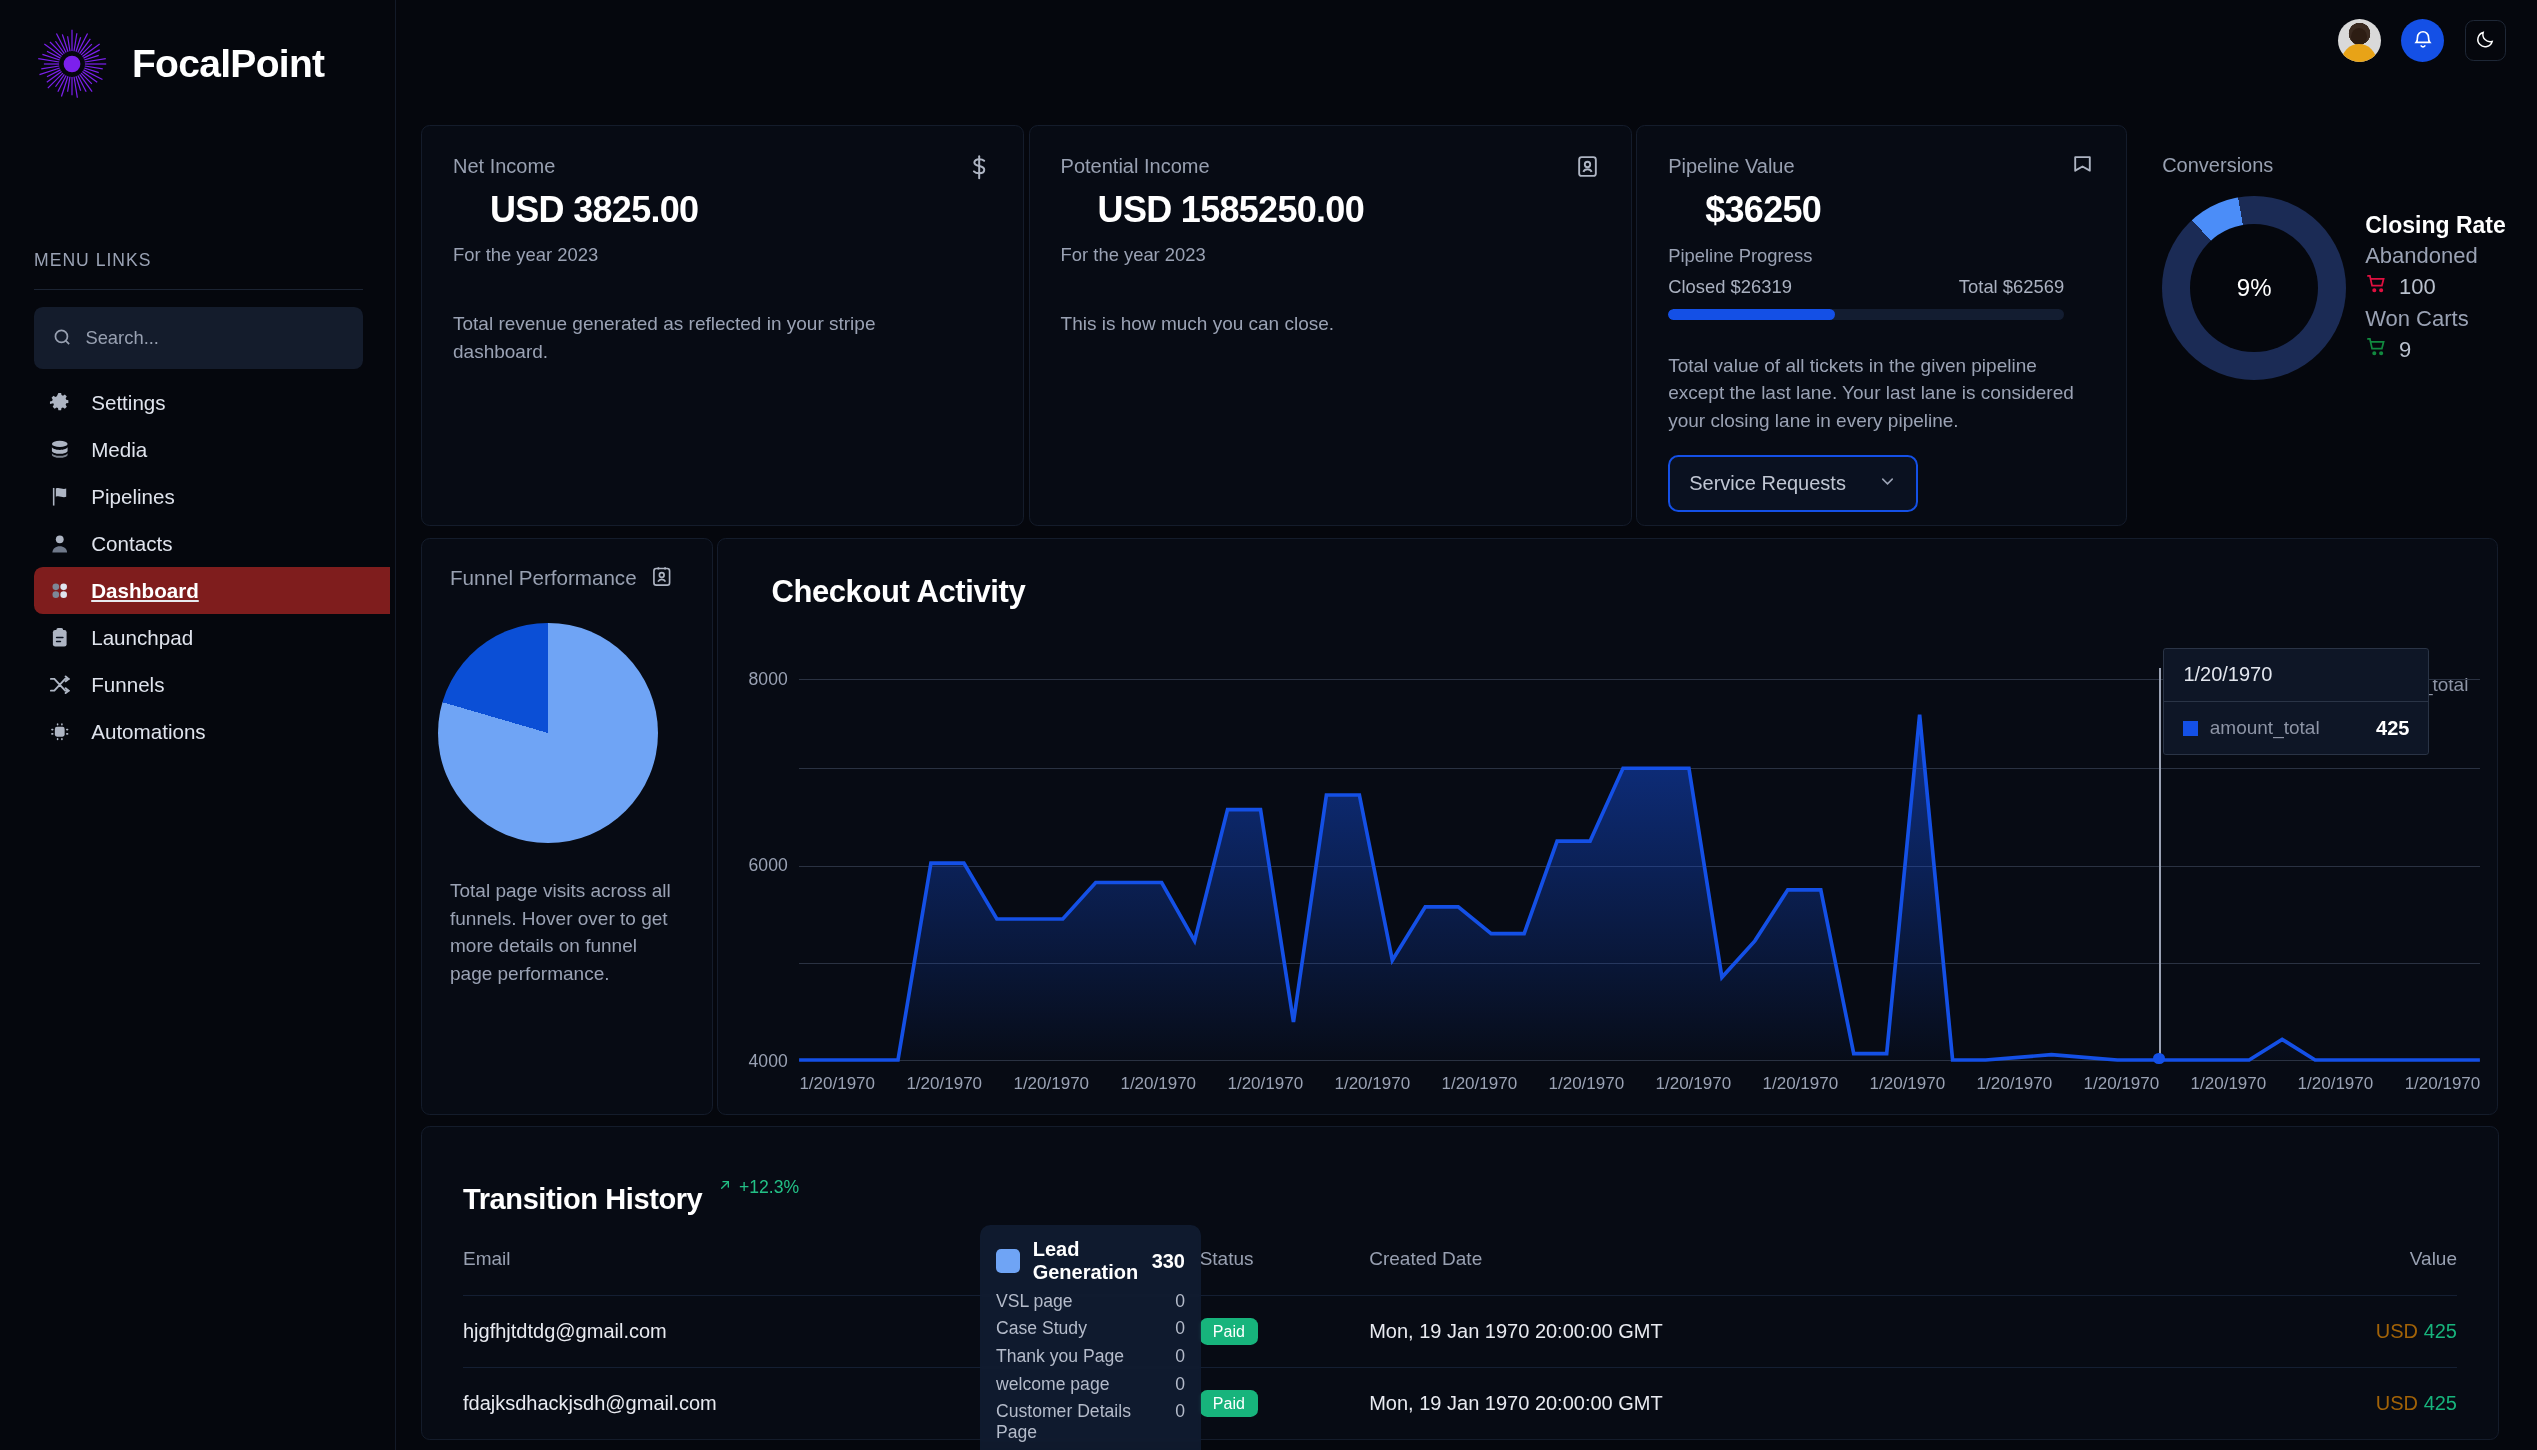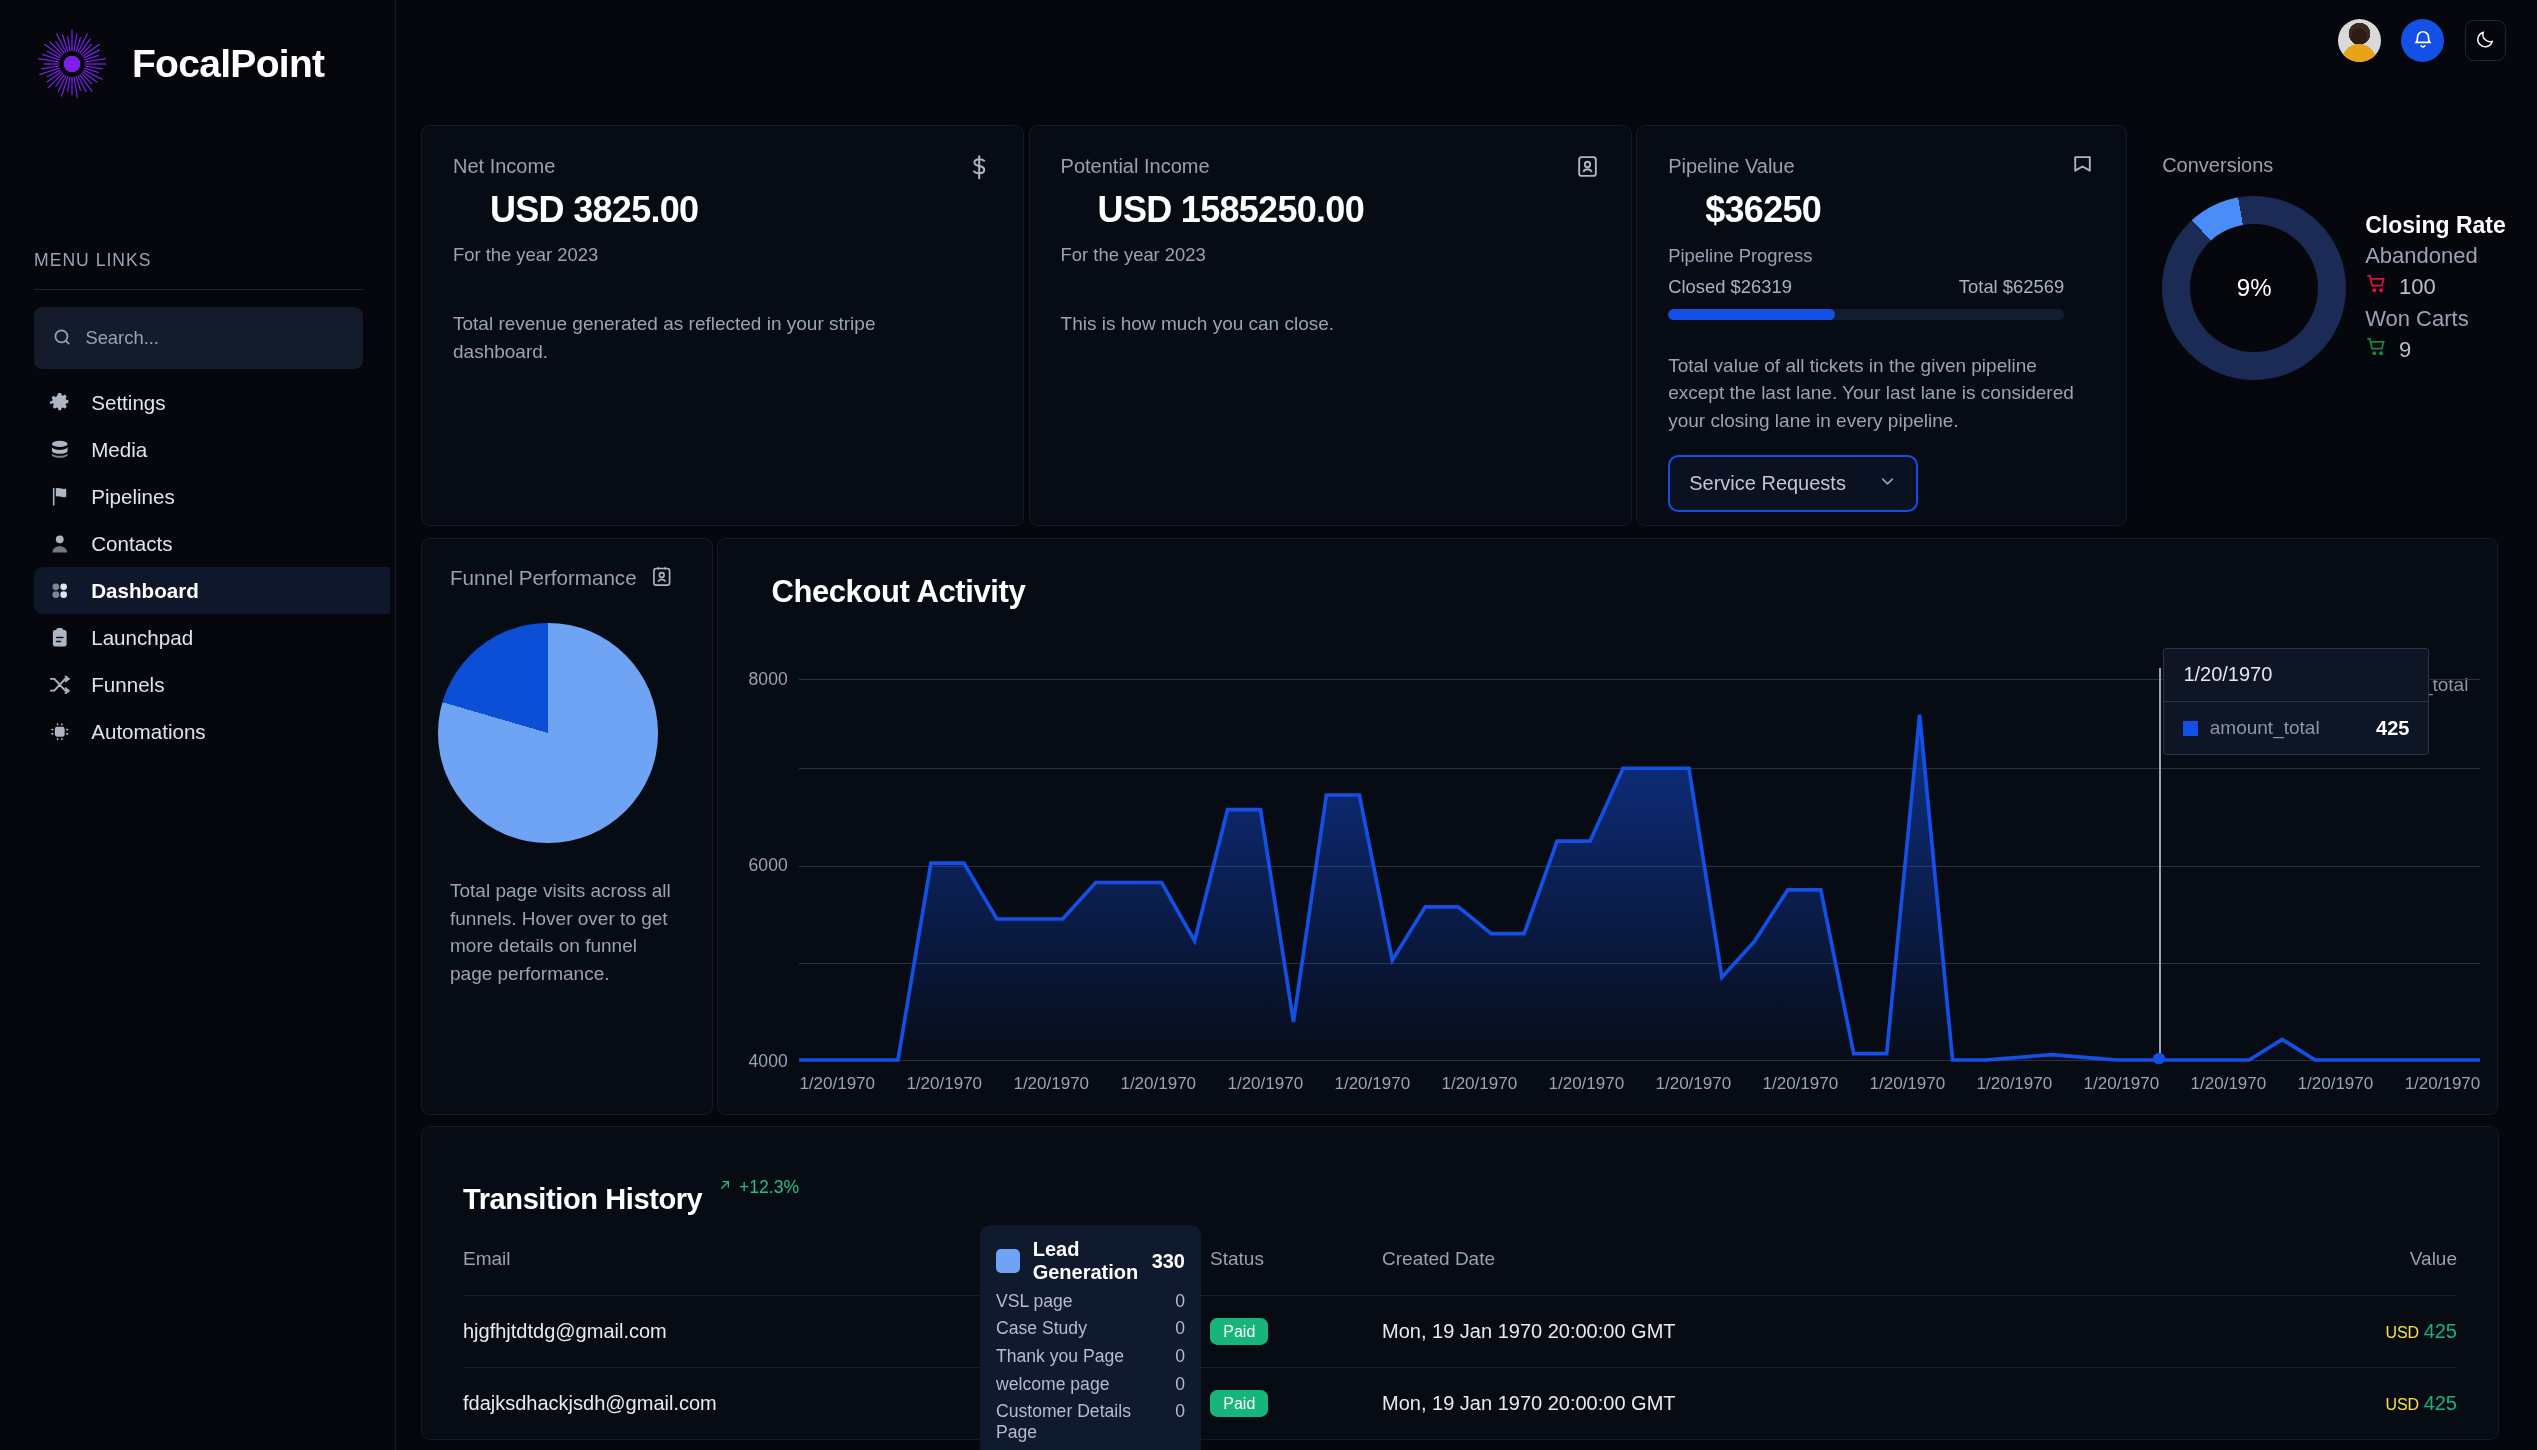--- a/index.html
+++ b/index.html
@@ -39,21 +39,21 @@
     font-family: inherit; font-size: 18.4px; color: #c9cfdb; width: 100%;
   }
   .search-box input::placeholder { color: #98a0b1; }
   .nav { position: absolute; top: 379px; left: 0; width: 396px; }
   .nav-item {
     display: flex; align-items: center; gap: 19px;
     height: 47px; margin: 0 34px 0 34px; padding: 0 13.2px;
     border-radius: 8.8px; cursor: pointer;
   }
   .nav-item .lbl { font-size: 20.6px; color: #dfe3ec; }
-  .nav-item.active { background: #0f172a; margin-right: 6px; border-radius: 8.8px 0 0 8.8px; }
+  .nav-item.active { background: #7f1d1d; margin-right: 6px; border-radius: 8.8px 0 0 8.8px; text-decoration: underline; }
   .nav-item.active .lbl { color: #ffffff; font-weight: 700; }
   .nav-ic { width: 25px; height: 25px; flex: 0 0 25px; display: flex; align-items: center; justify-content: center; }
   .nav-ic svg { width: 23.5px; height: 23.5px; }
 
   
   .main { flex: 1; position: relative; height: 1451px; background: #05070d; overflow: hidden; }
   .topbar {
     height: 81px; display: flex; align-items: center; justify-content: flex-end;
     gap: 20.6px; padding-right: 32px;
   }
@@ -179,21 +179,21 @@
   .th-title { font-size: 29px; font-weight: 700; color: #fff; letter-spacing: -0.4px; margin-top: 24px; }
   .th-delta { font-size: 17.6px; color: #23c086; display: flex; align-items: center; gap: 5.9px; }
   table { width: 100%; border-collapse: collapse; margin-top: 32px; }
   th { text-align: left; font-size: 19px; color: #98a0b1; font-weight: 400; padding-bottom: 25px; }
   th.right, td.right { text-align: right; }
   td { font-size: 20px; color: #e8eaf0; padding: 22px 0; border-top: 0.7px solid #141f33; }
   .badge {
     display: inline-block; background: #17b47c; color: #ffffff;
     font-size: 16px; padding: 4.4px 13.2px; border-radius: 7.3px;
   }
-  .usd { color: #fde047; font-size: 16px; }
+  .usd { color: #a16207; font-size: 20px; }
   .val-green { color: #17b47c; font-size: 20px; }
 </style>
 </head>
 <body>
 
 <div class="app">
 
   <aside class="sidebar">
     <div class="brand">
       <div class="brand-mark">

